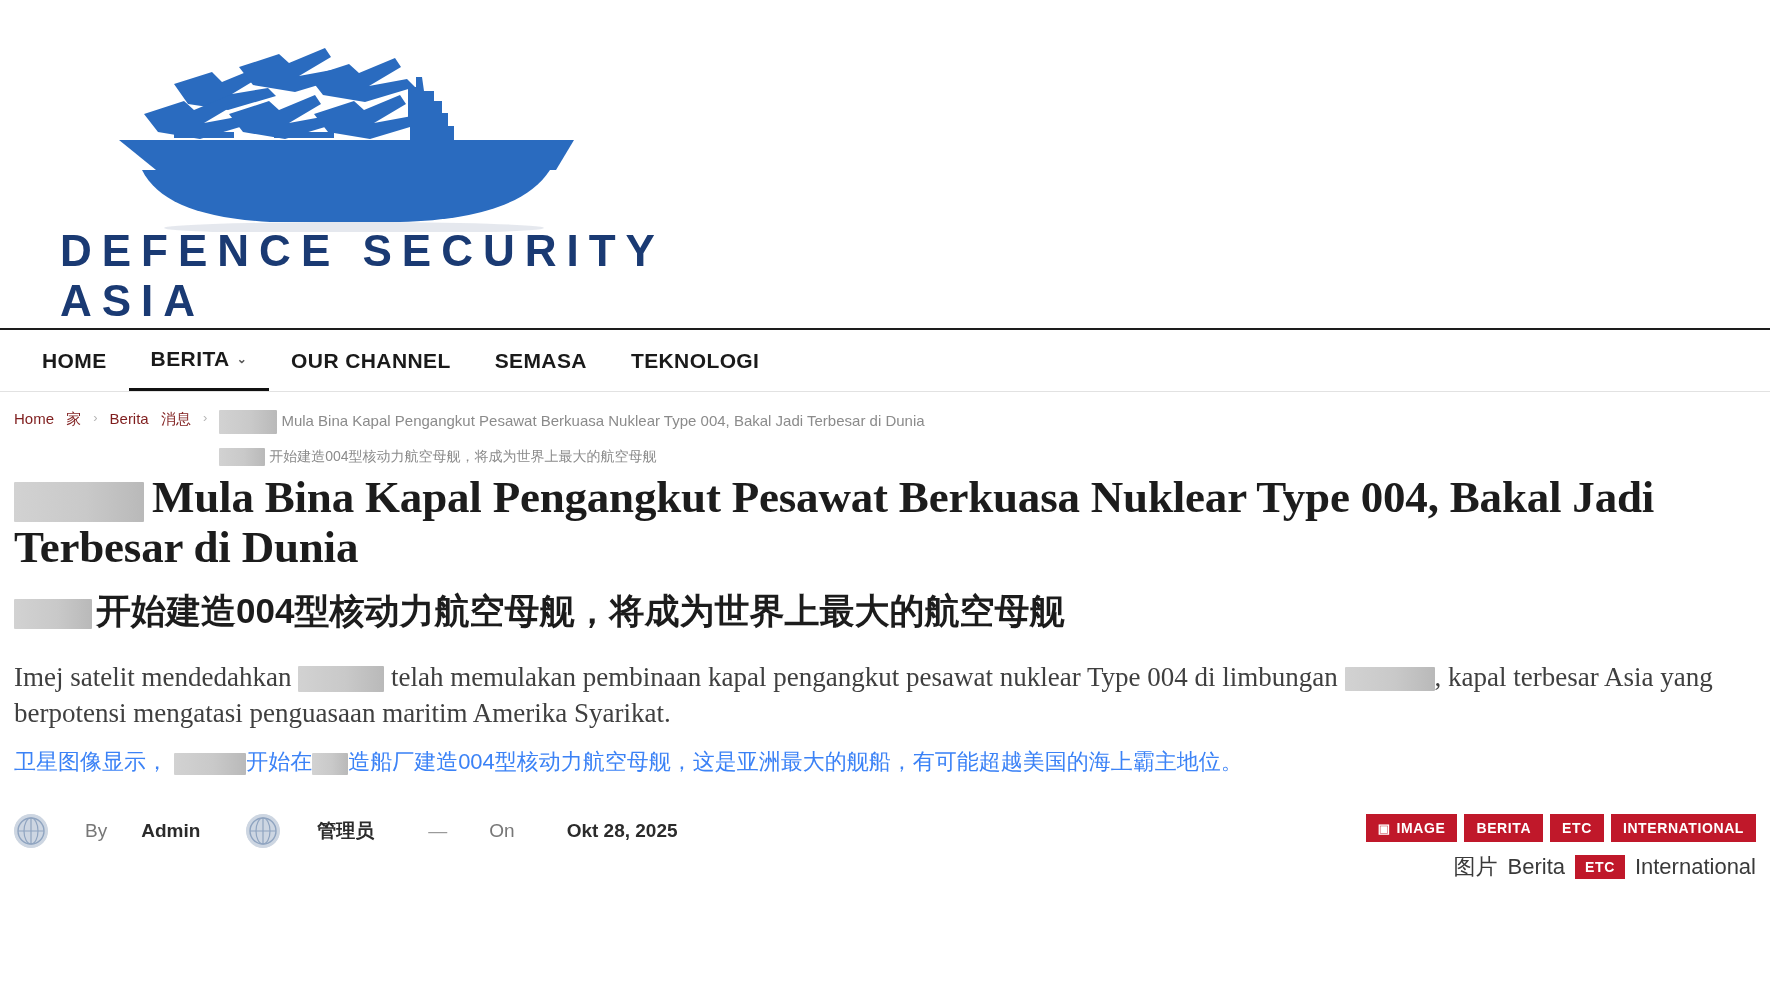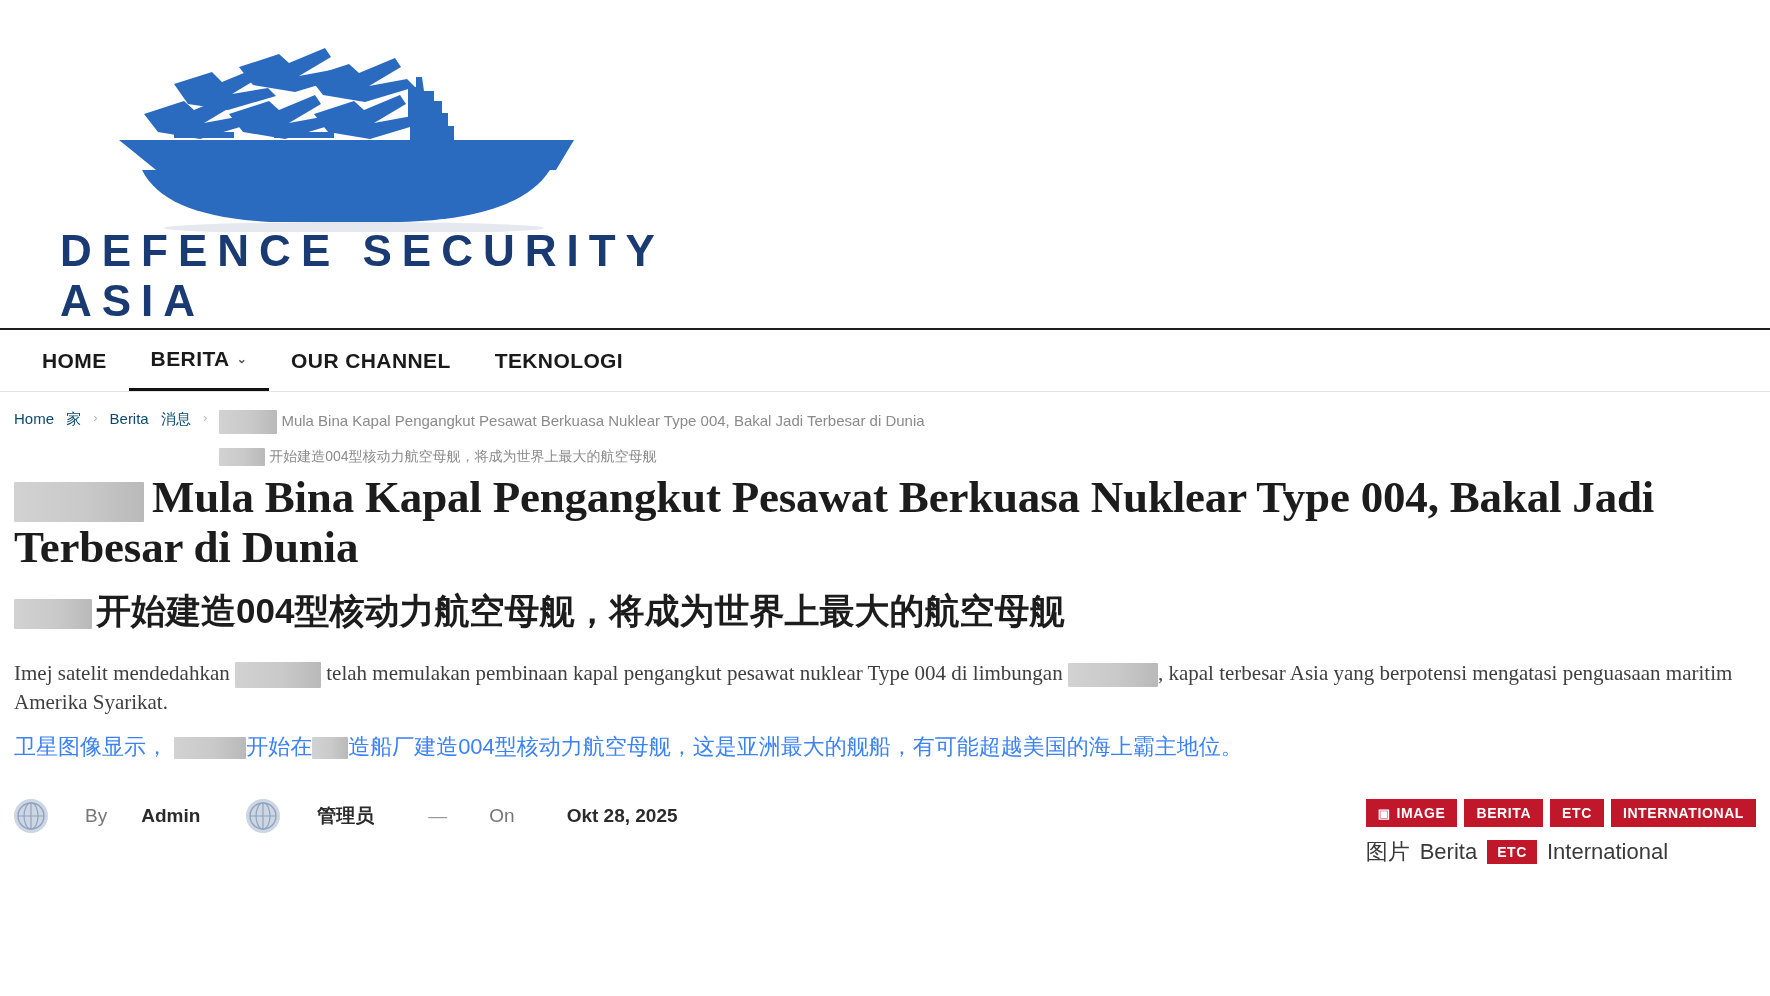--- a/index.html
+++ b/index.html
@@ -86,21 +86,21 @@
     display: flex;
     align-items: flex-start;
     padding: 18px 0 0 14px;
     font-size: 15px;
     color: #7d7d7d;
     position: relative;
     height: 66px;
     box-sizing: border-box;
   }
   .crumb {
-    color: #0c4a6e;
+    color: #7f1d1d;
     white-space: nowrap;
   }
   .crumb-sep {
     margin: 0 12px;
     color: #b5b5b5;
     font-size: 13px;
   }
   .crumb-cur {
     color: #8b8b8b;
   }
@@ -137,21 +137,21 @@
   h2.title-cn {
     font-family: "Liberation Sans", sans-serif;
     font-weight: bold;
     font-size: 35px;
     line-height: 1.25;
     color: #1c1c1c;
     margin: 16px 0 0 0;
   }
   .excerpt {
     font-family: "Liberation Serif", serif;
-    font-size: 21px;
+    font-size: 27px;
     line-height: 1.35;
     color: #3f3f3f;
     margin: 26px 0 0 0;
   }
   .excerpt-cn {
     font-family: "Liberation Sans", sans-serif;
     font-size: 22px;
     line-height: 1.5;
     color: #3b82f6;
     margin: 14px 0 0 0;
@@ -204,21 +204,21 @@
     letter-spacing: 0.6px;
     padding: 6px 12px;
     display: inline-flex;
     align-items: center;
     gap: 6px;
     text-transform: uppercase;
   }
   .cam-icon { font-size: 13px; line-height: 1; }
   .tag-row-cn {
     display: flex;
-    justify-content: flex-start;
+    justify-content: flex-end;
     align-items: center;
     gap: 10px;
     margin-top: 10px;
     font-size: 22px;
     color: #3a3a3a;
   }
   .tag-sm {
     background: #c0182a;
     color: #fff;
     font-size: 14px;
@@ -267,20 +267,23 @@
   <div class="nav">
     <div class="nav-item">
       <span>HOME</span>
     </div>
     <div class="nav-item active">
       <span>BERITA</span>
       <span class="nav-caret">⌄</span>
     </div>
     <div class="nav-item">
       <span>OUR CHANNEL</span>
+    </div>
+    <div class="nav-item">
+      <span>SEMASA</span>
     </div>
     <div class="nav-item">
       <span>TEKNOLOGI</span>
     </div>
   </div>
 
   <div class="crumbs">
     <span class="crumb">
       <span>Home</span>
       <span style="margin-left:8px;">家</span>

